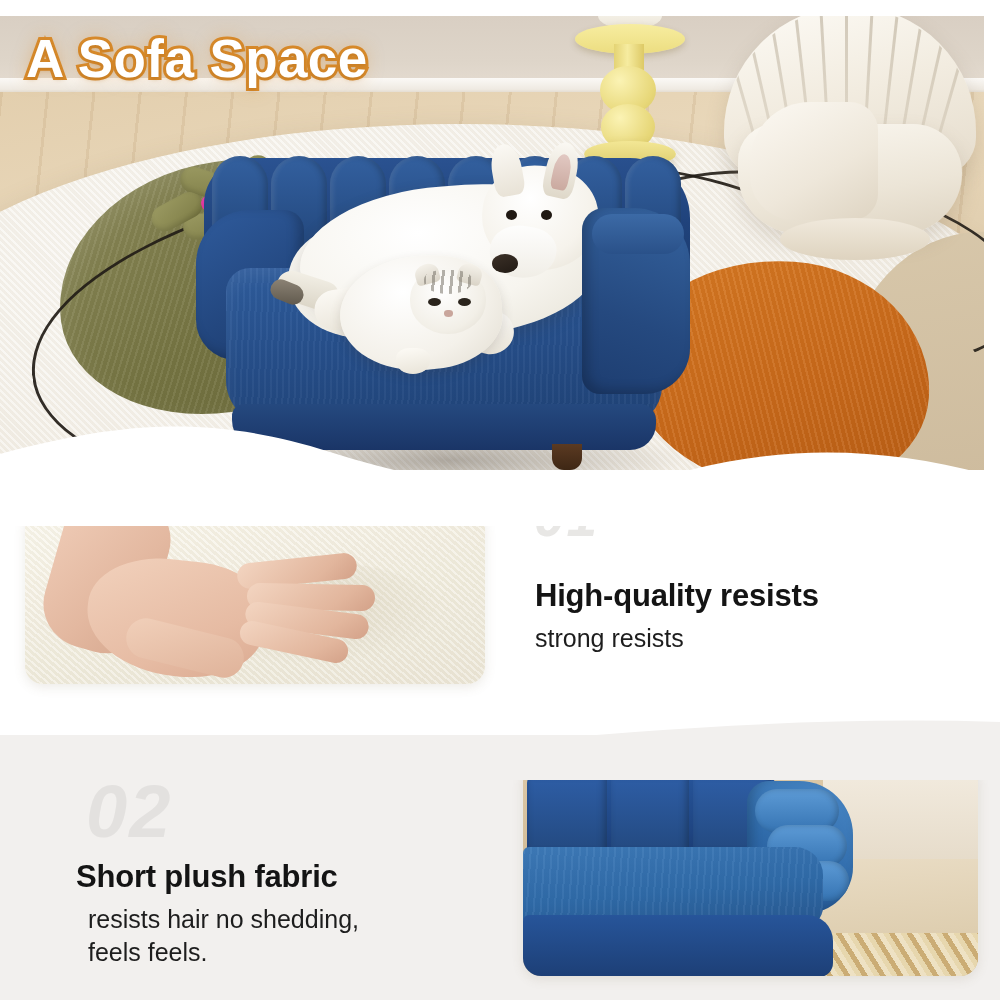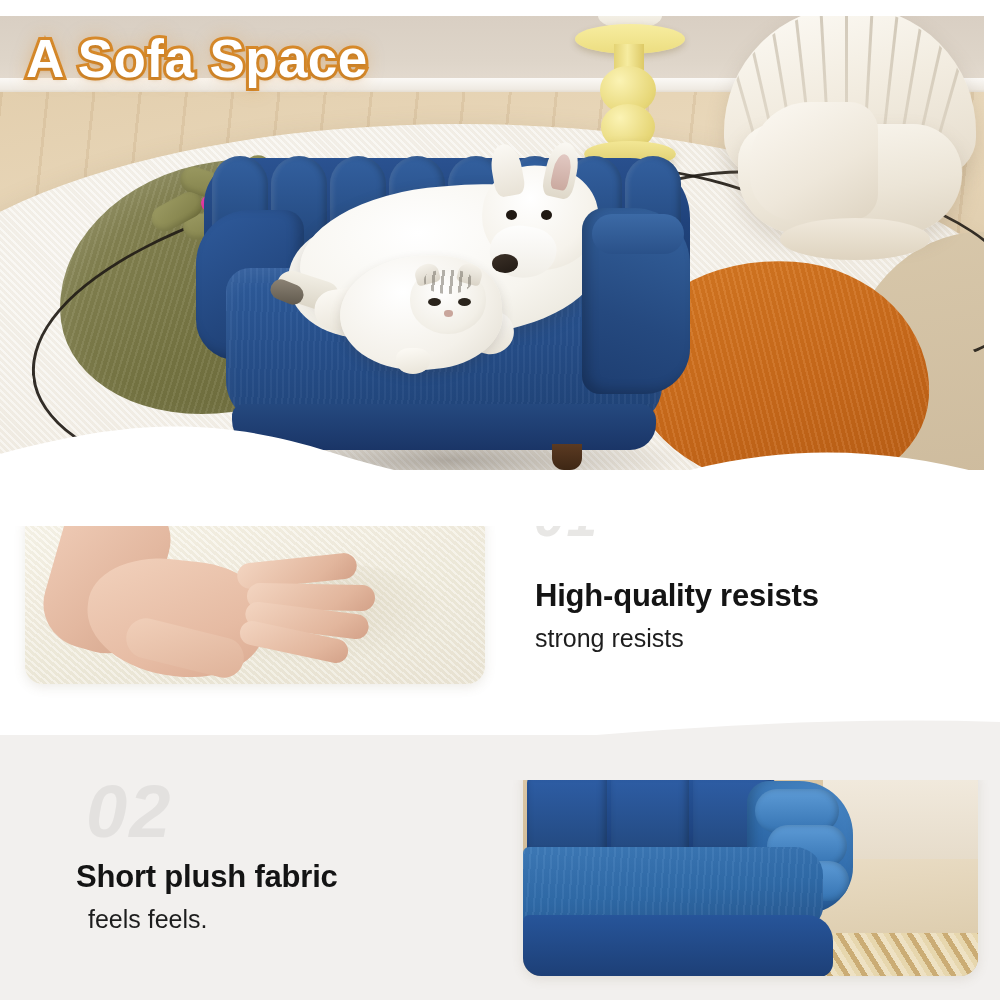--- a/index.html
+++ b/index.html
@@ -397,20 +397,21 @@
   </div>
 
   <svg class="wave-mid" viewBox="0 0 1000 80" preserveAspectRatio="none">
     <path d="M0,58 C160,58 300,62 470,46 C640,30 820,16 1000,22 L1000,80 L0,80 Z" fill="#f2f0ee"></path>
   </svg>
 
   <div class="sec02">
     <div class="num02">02</div>
     <div class="head02">Short plush fabric</div>
     <div class="body02">
+      <div>resists hair no shedding,</div>
       <div>feels feels.</div>
     </div>
 
     <div class="photo-fabric">
       <div class="pf-wallL"></div>
       <div class="pf-wallR"></div>
       <div class="pf-floor"></div>
       <div class="pf-weave"></div>
       <div class="pf-backrest"></div>
       <div id="pfBackCh">

